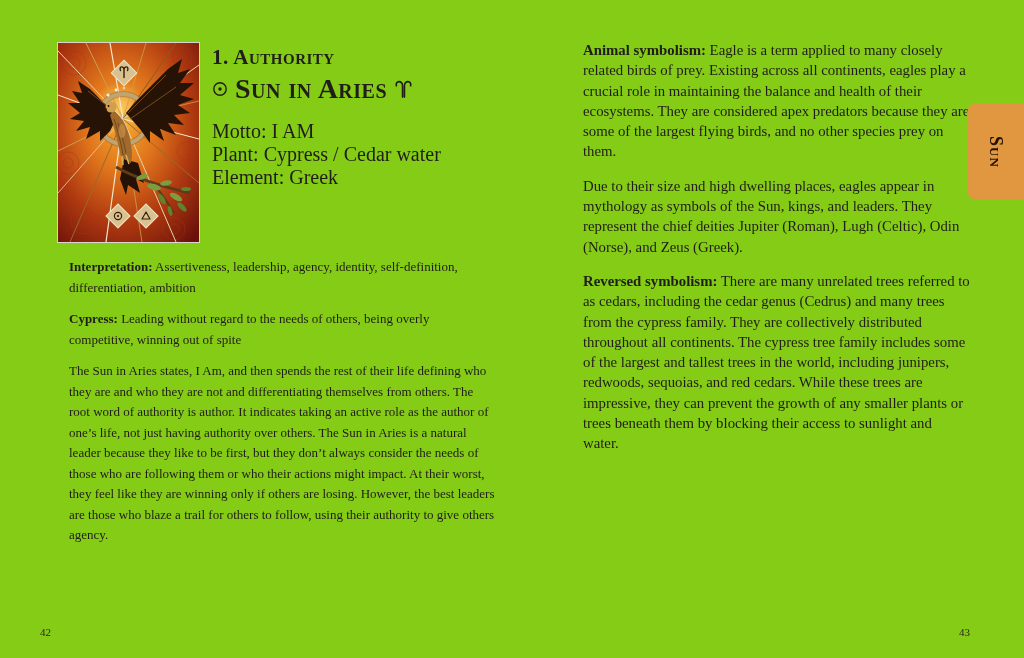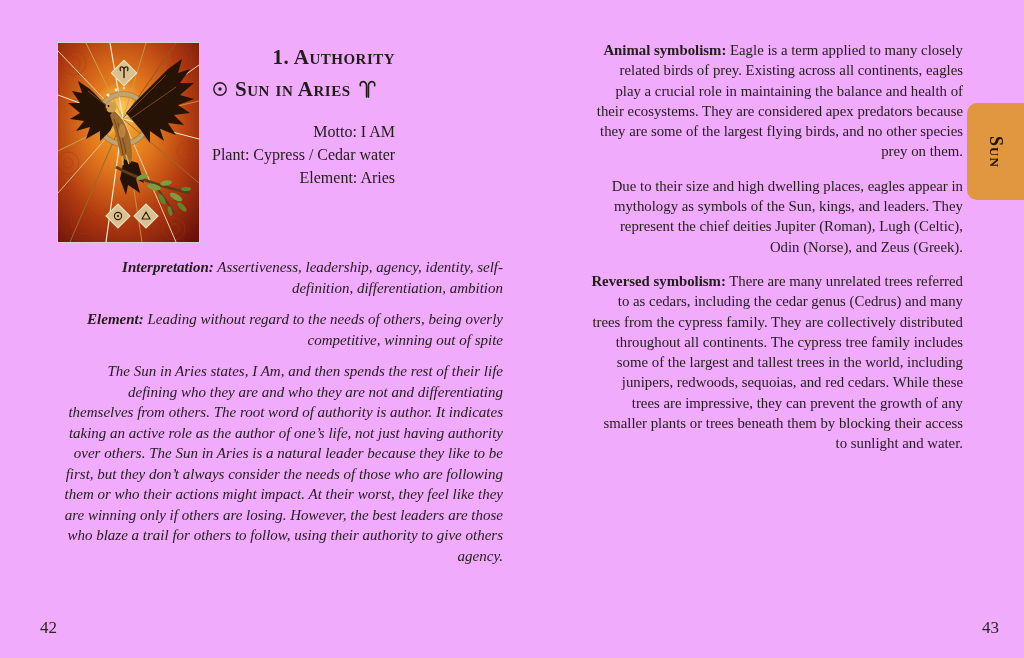--- a/index.html
+++ b/index.html
@@ -1,70 +1,69 @@
 <!DOCTYPE html>
 <html><head>
 <meta charset="utf-8">
 <style>
   html,body{margin:0;padding:0;background:#ffffff;}
   .spread{
     position:relative;
     width:1024px;height:658px;
-    background:#f0abfc;
+    background:#84cc16;
     font-family:"Liberation Serif","DejaVu Serif",serif;
     color:#211d18;
     overflow:hidden;
-    text-align:right;
   }
   
   .page-left{position:absolute;left:57px;top:42px;width:450px;}
   .card-row{display:flex;gap:12px;}
   .card-frame{
     width:141px;height:199px;flex:0 0 141px;
     border:1px solid #d9d4cc;
     box-sizing:content-box;
   }
   .card-frame svg{display:block;}
   .title-block{padding-top:0px;}
   .card-title{
     font-size:21px;line-height:30px;font-weight:bold;
     font-variant:small-caps;letter-spacing:.5px;margin:0;
   }
   .card-subtitle{
-    font-size:21px;line-height:30px;font-weight:bold;
+    font-size:28px;line-height:30px;font-weight:bold;
     font-variant:small-caps;letter-spacing:.5px;margin:2px 0 0;
     display:flex;align-items:center;gap:7px;
   }
   .glyph-svg{flex:0 0 auto;}
-  .attr-list{margin-top:16px;font-size:16px;line-height:23px;}
+  .attr-list{margin-top:16px;font-size:20px;line-height:23px;}
   .left-body{margin-top:14px;}
-  .left-body p{margin:0 4px 11px;font-size:15px;line-height:20.5px;font-style:italic;}
+  .left-body p{margin:0 12px 11px;font-size:13px;line-height:20.5px;}
   b.lead{font-weight:bold;}
   
   .page-right{position:absolute;left:583px;top:40px;width:388px;}
-  .page-right p{margin:0 8px 14px;font-size:14.8px;line-height:20.3px;}
+  .page-right p{margin:0 0 14px;font-size:14.8px;line-height:20.3px;}
   
   .section-tab{
     position:absolute;right:0;top:103px;
     width:57px;height:97px;
     background:#e0973f;
     border-radius:10px 0 0 10px;
     display:flex;align-items:center;justify-content:center;
   }
   .section-tab span{
     writing-mode:vertical-rl;
     font-variant:small-caps;
     font-weight:bold;
     font-size:18px;letter-spacing:1px;
     color:#241305;
   }
   
-  .folio{position:absolute;bottom:20px;font-size:17px;color:#2a2622;}
+  .folio{position:absolute;bottom:20px;font-size:11px;color:#2a2622;}
   .folio-left{left:40px;}
-  .folio-right{right:25px;margin-left:25px;}
+  .folio-right{right:54px;margin-left:25px;}
 </style>
 </head>
 <body>
 
 <div class="spread">
 
   <div class="page-left">
 
     <div class="card-row">
 
@@ -195,32 +194,32 @@
             <circle cx="8" cy="8" r="1.7" fill="#211d18"></circle>
           </svg>
           <span>Sun in Aries</span>
           <svg class="glyph-svg" width="19" height="21" viewBox="0 0 20 22">
             <path d="M2.5,7 C1,1.5 9,1 9,7 L9,19 M17.5,7 C19,1.5 11,1 11,7 L11,19" fill="none" stroke="#211d18" stroke-width="1.7" stroke-linecap="round"></path>
           </svg>
         </div>
         <div class="attr-list">
           <div>Motto: I AM</div>
           <div>Plant: Cypress / Cedar water</div>
-          <div>Element: Aries</div>
+          <div>Element: Greek</div>
         </div>
       </div>
     </div>
 
     <div class="left-body">
       <p>
         <b class="lead">Interpretation:</b>
         <span>Assertiveness, leadership, agency, identity, self-definition, differentiation, ambition</span>
       </p>
       <p>
-        <b class="lead">Element:</b>
+        <b class="lead">Cypress:</b>
         <span>Leading without regard to the needs of others, being overly competitive, winning out of spite</span>
       </p>
       <p>The Sun in Aries states, I Am, and then spends the rest of their life defining who they are and who they are not and differentiating themselves from others. The root word of authority is author. It indicates taking an active role as the author of one’s life, not just having authority over others. The Sun in Aries is a natural leader because they like to be first, but they don’t always consider the needs of those who are following them or who their actions might impact. At their worst, they feel like they are winning only if others are losing. However, the best leaders are those who blaze a trail for others to follow, using their authority to give others agency.</p>
     </div>
   </div>
 
   <div class="page-right">
     <p>
       <b class="lead">Animal symbolism:</b>
       <span>Eagle is a term applied to many closely related birds of prey. Existing across all continents, eagles play a crucial role in maintaining the balance and health of their ecosystems. They are considered apex predators because they are some of the largest flying birds, and no other species prey on them.</span>

